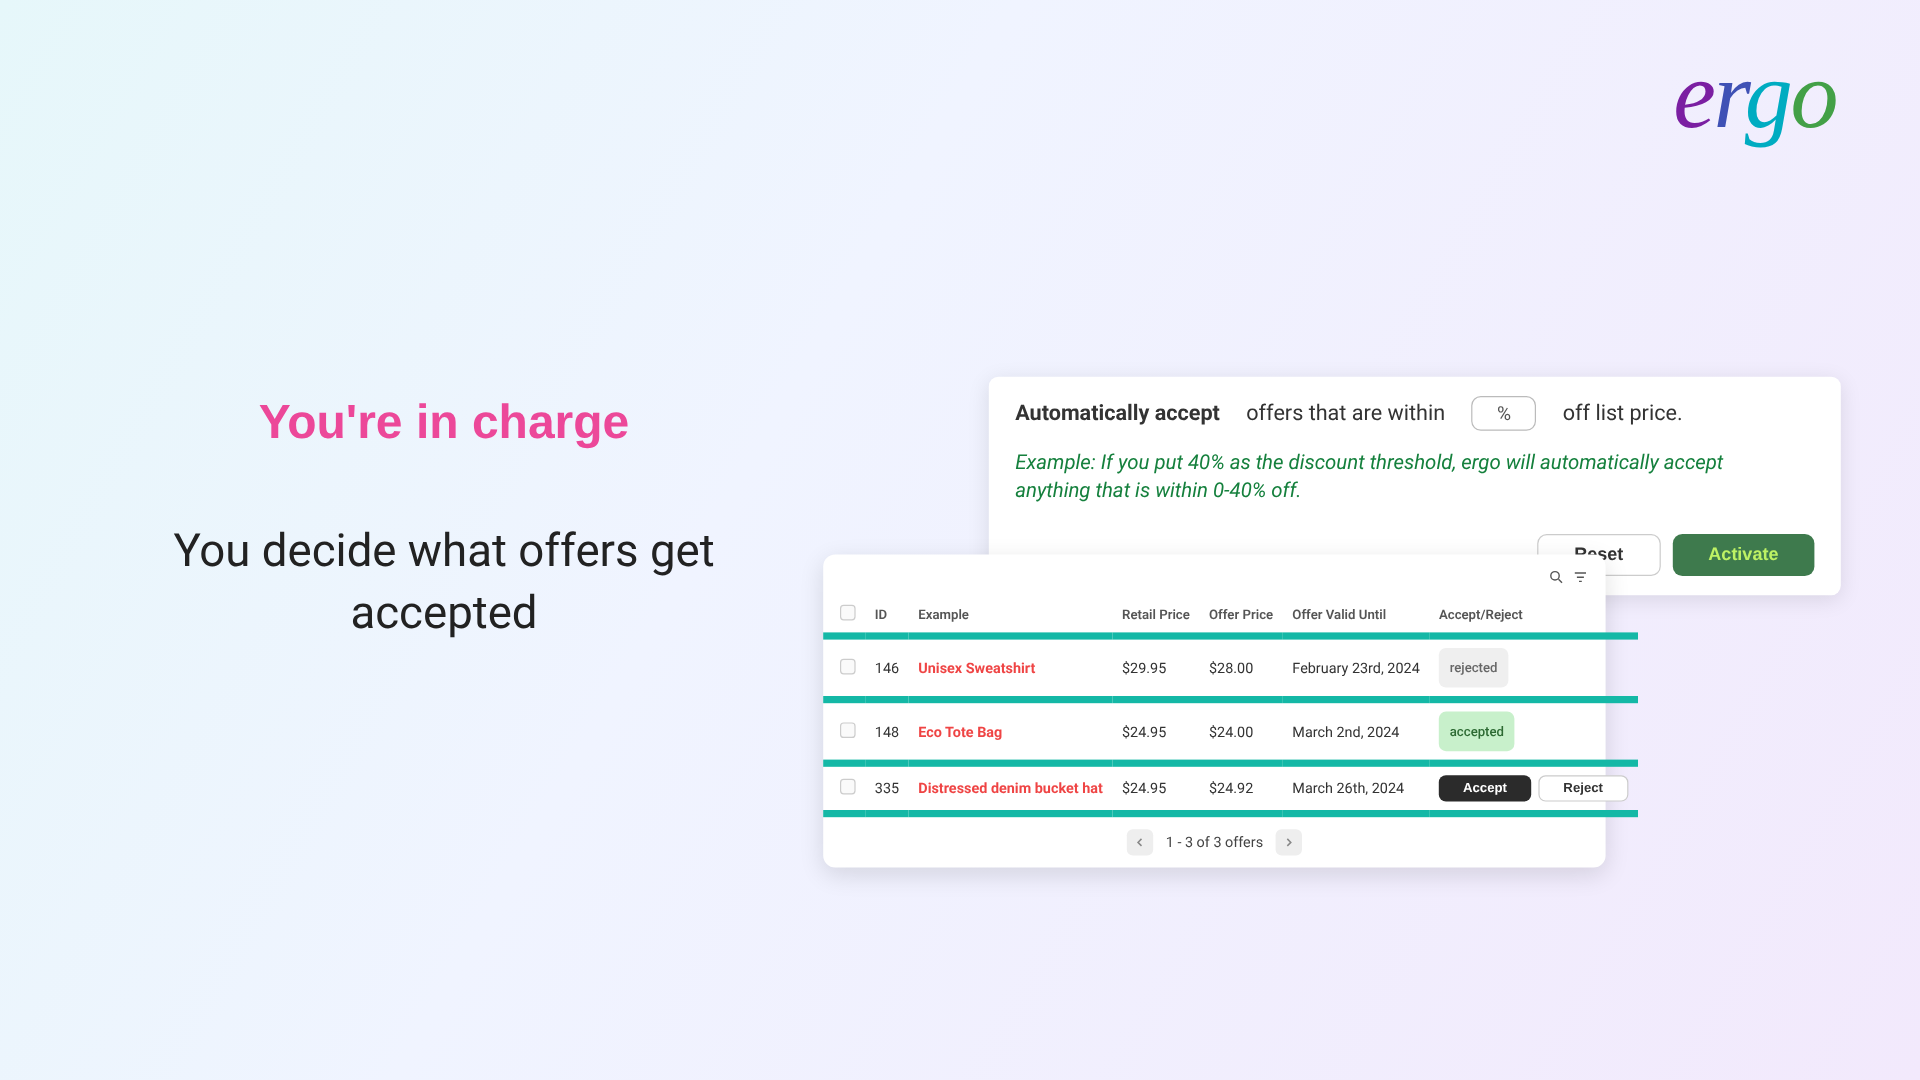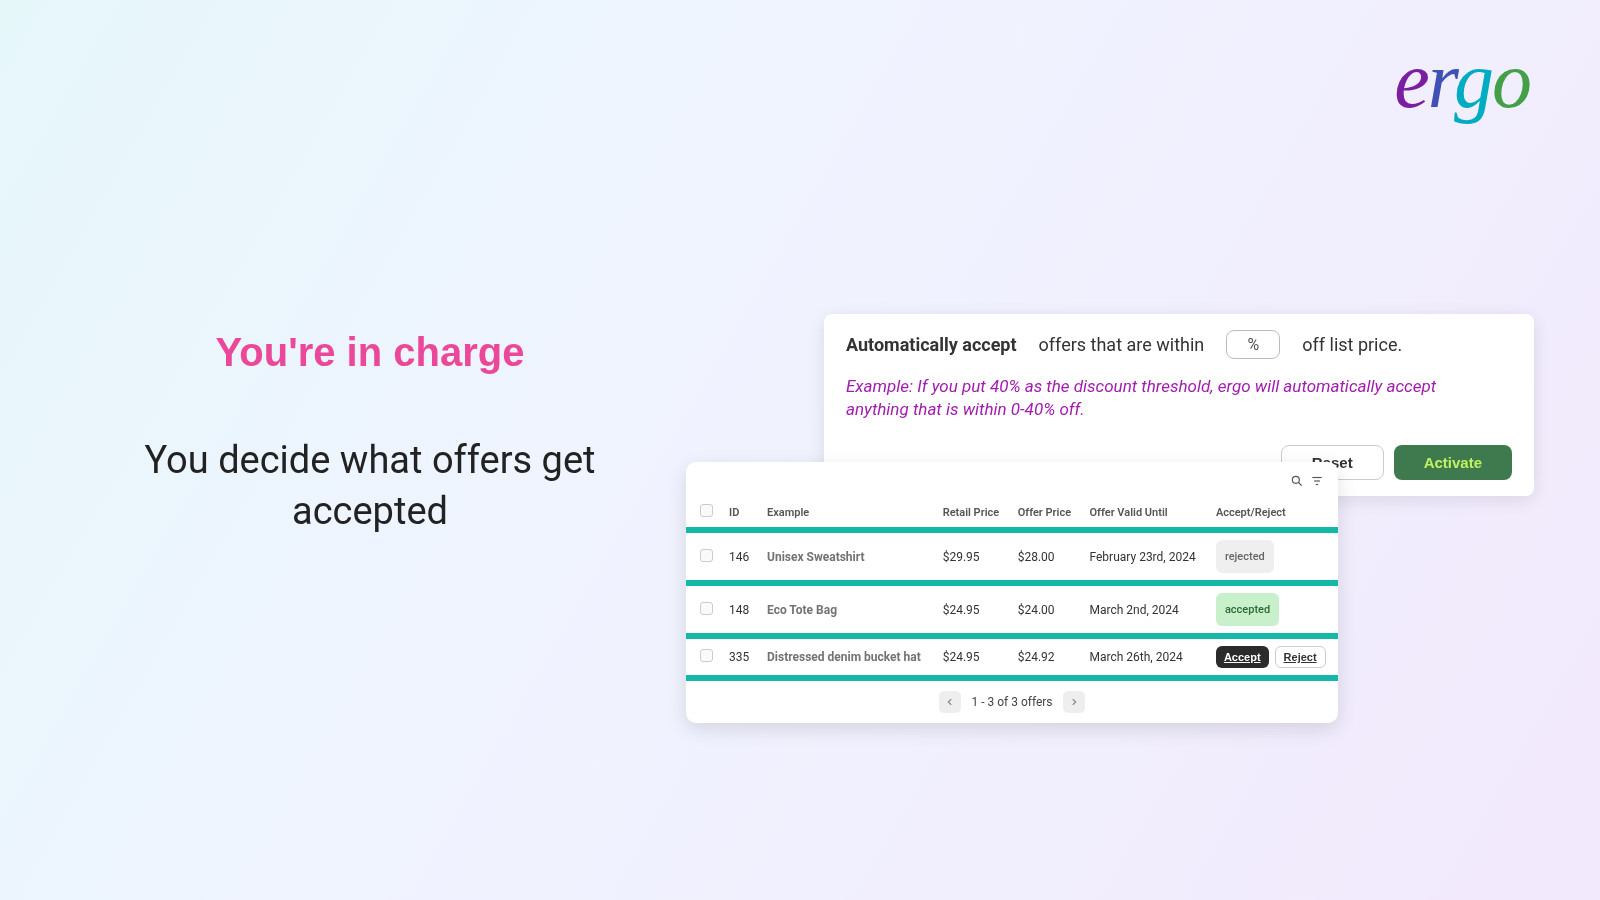--- a/index.html
+++ b/index.html
@@ -80,21 +80,21 @@
     font-size: 16px;
     color: #555;
     background: #fff;
     min-width: 54px;
     justify-content: center;
   }
   .example {
     margin-top: 16px;
     font-style: italic;
     font-size: 17px;
-    color: #a21caf;
+    color: #15803d;
     line-height: 1.35;
     max-width: 640px;
   }
   .card-actions {
     display: flex;
     justify-content: flex-end;
     gap: 10px;
     margin-top: 24px;
   }
   .btn {
@@ -142,21 +142,21 @@
     text-align: left;
     padding: 7px 8px;
     border-bottom: 6px solid #14b8a6;
     white-space: nowrap;
   }
   th {
     font-weight: 600;
     color: #555;
     font-size: 11px;
   }
-  td.product { font-weight: 700; color: #737373; }
+  td.product { font-weight: 700; color: #ef4444; }
   td.checkcell, th.checkcell { width: 24px; padding-left: 14px; }
   td.idcell, th.idcell { width: 38px; }
   input[type="checkbox"] {
     width: 13px; height: 13px;
     border: 1px solid #ccc;
     border-radius: 3px;
     appearance: none;
     background: #fafafa;
     cursor: pointer;
   }
@@ -165,25 +165,24 @@
     padding: 10px 9px;
     border-radius: 6px;
     font-size: 11px;
     font-weight: 500;
   }
   .pill-rejected { background: #efefef; color: #666; }
   .pill-accepted { background: #c8f0cb; color: #2d6a33; }
   .row-actions { display: flex; gap: 6px; }
   .mini-btn {
     border-radius: 6px;
-    padding: 4px 8px;
+    padding: 4px 20px;
     font-size: 11px;
     font-weight: 600;
     cursor: pointer;
-    text-decoration: underline;
   }
   .mini-accept { background: #2b2b2b; color: #fff; border: none; }
   .mini-reject { background: #fff; color: #333; border: 1px solid #ccc; }
   .pager {
     display: flex;
     justify-content: center;
     align-items: center;
     gap: 10px;
     padding: 10px 0 4px 0;
     font-size: 12px;

